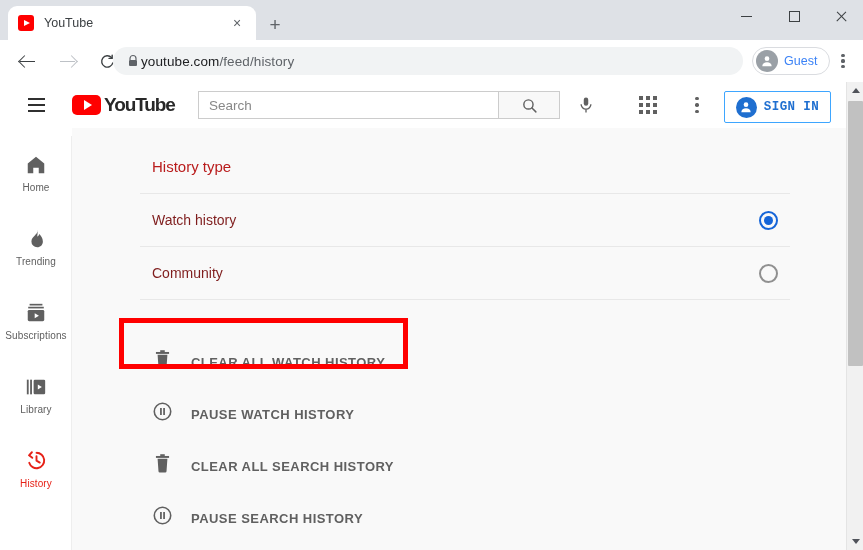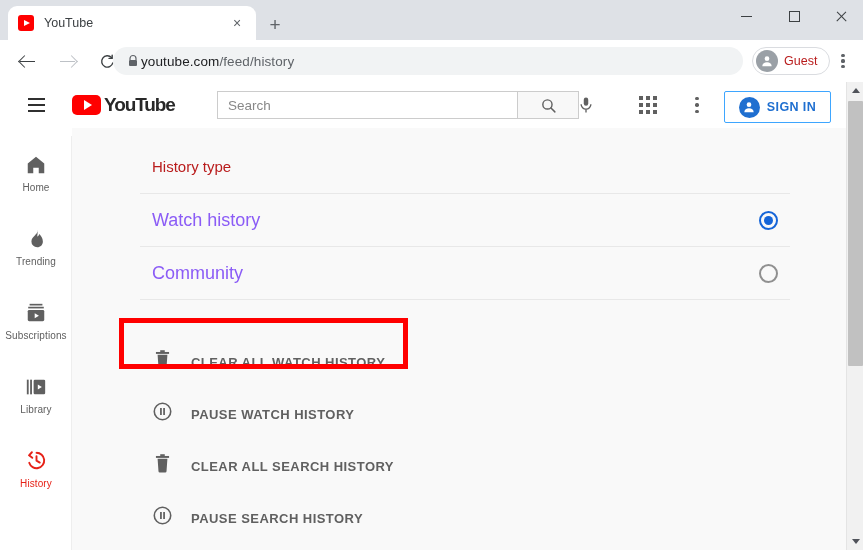--- a/index.html
+++ b/index.html
@@ -96,21 +96,21 @@
   .url-text .dim{ color:#5f6368; }
   .guest-pill{
     position:absolute; left:752px; top:47px; height:28px; width:78px;
     border:1px solid #dadce0; border-radius:14px;
     display:flex; align-items:center; padding-left:3px; background:#fff;
   }
   .guest-avatar{
     width:22px;height:22px;border-radius:50%;background:#9aa0a6;flex:none;
     display:flex;align-items:center;justify-content:center;
   }
-  .guest-label{ font-size:12.5px; color:#b91c1c; margin-left:6px; }
+  .guest-label{ font-size:12.5px; color:#3b82f6; margin-left:6px; }
   .chrome-menu{
     position:absolute; left:832px; top:48px; width:22px; height:26px;
     display:flex; flex-direction:column; align-items:center; justify-content:center; gap:2.4px;
   }
   .chrome-menu i{ width:3.2px;height:3.2px;border-radius:50%;background:#5f6368; display:block;}
 
   
   .viewport{
     position:absolute; left:0; top:82px; width:863px; height:468px;
     background:#fff; overflow:hidden;
@@ -137,21 +137,21 @@
     margin-left:2px;
   }
   .yt-word{
     font-family:"Liberation Sans", sans-serif;
     font-weight:bold; font-size:19px; color:#282828; margin-left:3px;
     letter-spacing:-1.1px;
   }
   .search-wrap{ position:absolute; left:198px; top:9px; display:flex; }
   .search-box{
     width:300px;height:28px;border:1px solid #ccc;border-right:none;background:#fff;
-    display:flex;align-items:center;padding-left:10px;margin-left:19px;
+    display:flex;align-items:center;padding-left:10px;
   }
   .search-box input{
     border:none;outline:none;width:100%;font-size:13.5px;color:#222;
     font-family:"Liberation Sans", sans-serif; background:transparent;
   }
   .search-box input::placeholder{ color:#888; }
   .search-btn{
     width:62px;height:28px;border:1px solid #ccc;background:#f8f8f8;
     display:flex;align-items:center;justify-content:center;
   }
@@ -167,21 +167,21 @@
   .signin-btn{
     position:absolute; left:724px; top:9px; width:107px; height:32px;
     border:1px solid #3ea6ff; border-radius:2px;
     display:flex; align-items:center; justify-content:center; gap:7px;
     background:#fff;
   }
   .signin-avatar{
     width:21px;height:21px;border-radius:50%;background:#1f6fd0;
     display:flex;align-items:center;justify-content:center;
   }
-  .signin-label{ font-size:12.5px; font-weight:bold; color:#1f6fd0; letter-spacing:.4px; }
+  .signin-label{ font-size:12.5px; font-weight:bold; color:#1f6fd0; letter-spacing:.4px;font-family:Liberation Mono, monospace; }
 
   
   .sidebar{
     position:absolute; left:0; top:54px; width:72px; height:422px;
     background:#fff; border-right:1px solid #eee; z-index:4;
   }
   .side-item{
     width:72px; height:74px;
     display:flex; flex-direction:column; align-items:center; justify-content:center; gap:6px;
   }
@@ -195,21 +195,21 @@
   }
   .panel{ position:absolute; left:68px; top:0; width:650px; }
   .section-title{
     font-size:15px; color:#b91c1c; padding:30px 0 18px 12px;
     border-bottom:1px solid #e8e8e8;
   }
   .radio-row{
     height:53px; display:flex; align-items:center; justify-content:space-between;
     border-bottom:1px solid #e8e8e8; padding:0 12px;
   }
-  .radio-label{ font-size:18px; color:#8b5cf6; }
+  .radio-label{ font-size:14px; color:#7f1d1d; }
   .radio{
     width:19px;height:19px;border-radius:50%;border:2px solid #909090;
     display:flex;align-items:center;justify-content:center; flex:none;
   }
   .radio.on{ border-color:#1565d8; }
   .radio.on:after{ content:""; width:9px;height:9px;border-radius:50%;background:#1565d8; }
 
   .action-row{
     height:52px; display:flex; align-items:flex-end; gap:18px; padding-left:12px;
   }

